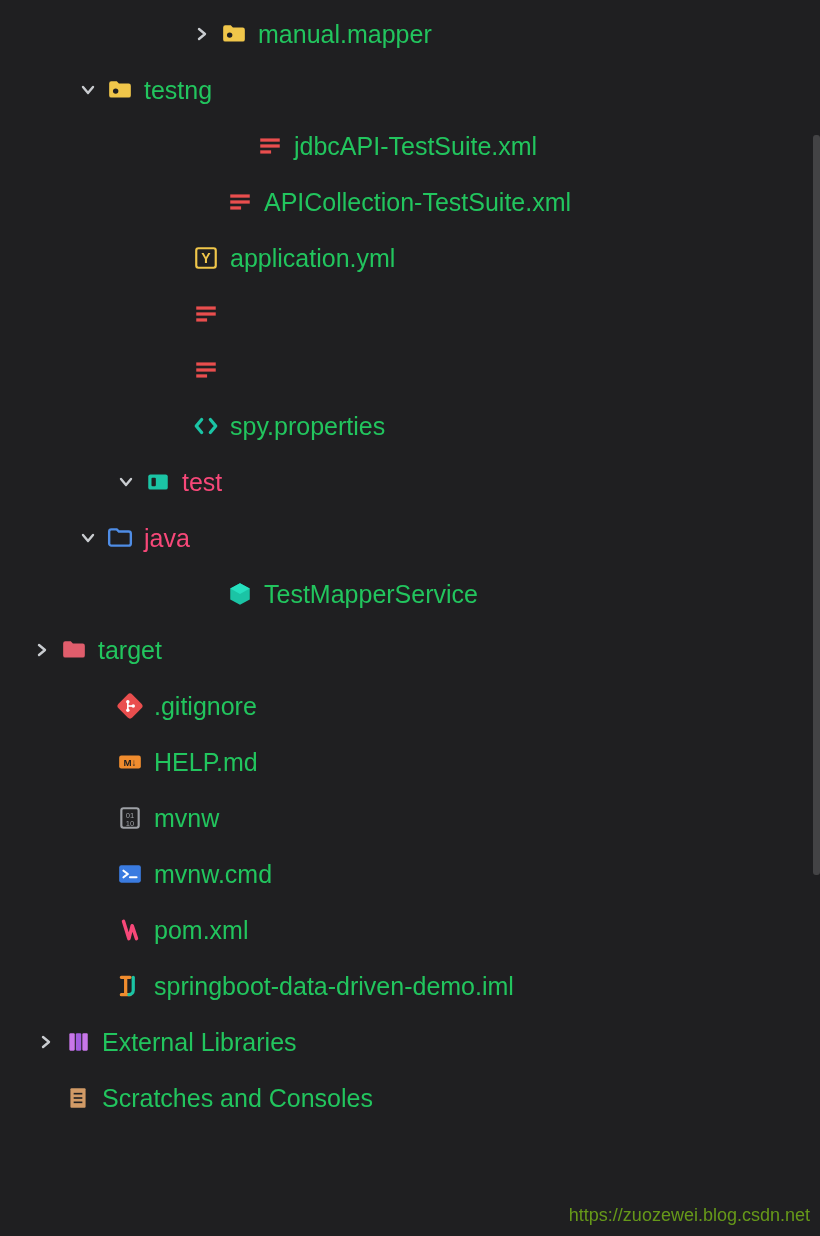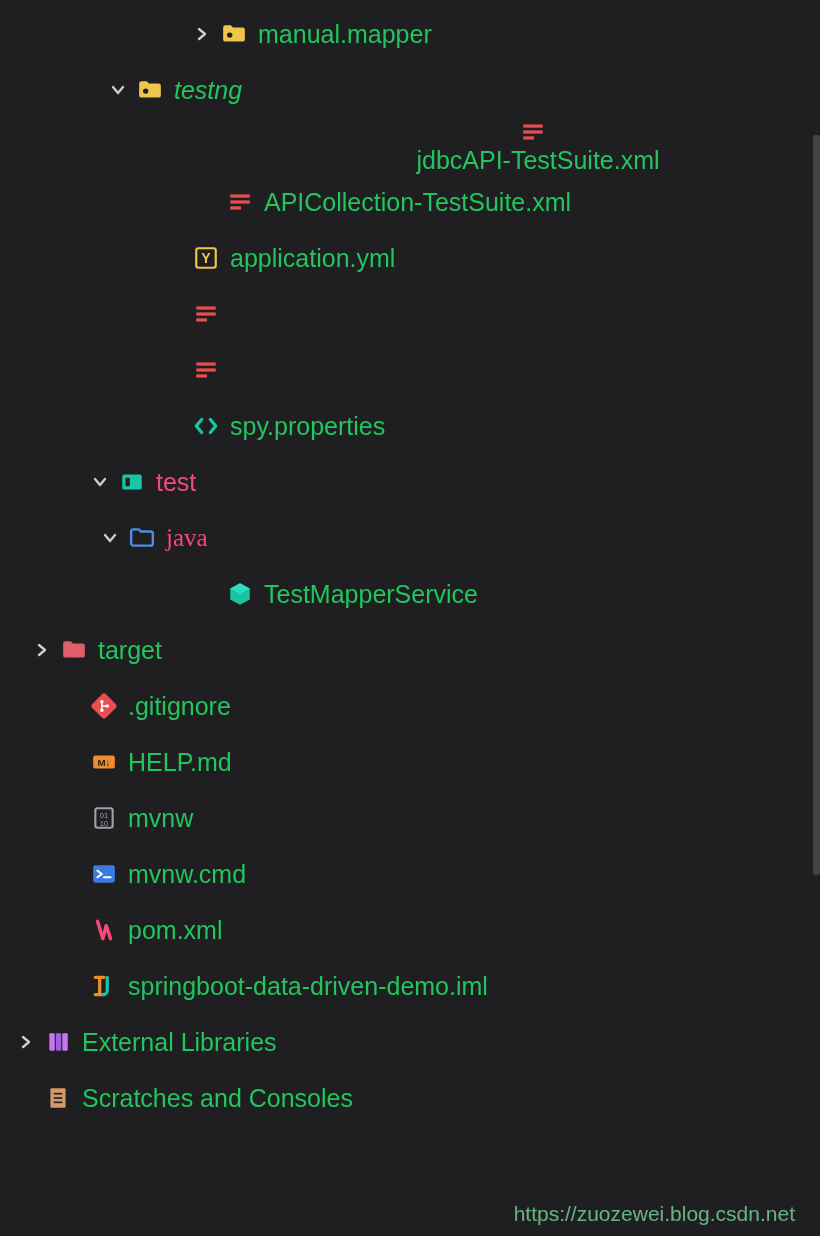--- a/index.html
+++ b/index.html
@@ -44,34 +44,34 @@
     height: 28px;
     display: inline-flex;
     align-items: center;
     justify-content: center;
     margin-right: 10px;
     flex-shrink: 0;
   }
   .icon svg { width: 26px; height: 26px; }
   .label { color: #22c55e; }
   .label-red { color: #f74879; font-weight: 500; }
-  .i0 { padding-left: 16px; }
+  .i0 { padding-left: 36px; }
   .i1 { padding-left: 32px; }
-  .i2 { padding-left: 90px; }
-  .i3 { padding-left: 100px; font-family: Liberation Serif, serif; }
-  .i4 { padding-left: 108px; font-style: italic; }
+  .i2 { padding-left: 116px; }
+  .i3 { padding-left: 78px; }
+  .i4 { padding-left: 78px; }
   .i5 { padding-left: 192px; }
   .i6 { padding-left: 226px; }
-  .i7 { padding-left: 256px; flex-direction: column; }
+  .i7 { padding-left: 256px; }
   .watermark {
     position: absolute;
     bottom: 10px;
-    right: 25px;
-    color: #86efac;
-    font-size: 21px;
+    right: 10px;
+    color: #84cc16;
+    font-size: 18px;
     opacity: 0.7;
   }
   .scrollbar {
     position: absolute;
     right: 0;
     top: 135px;
     width: 7px;
     height: 740px;
     background: #5b5b5d;
     border-radius: 3px;

